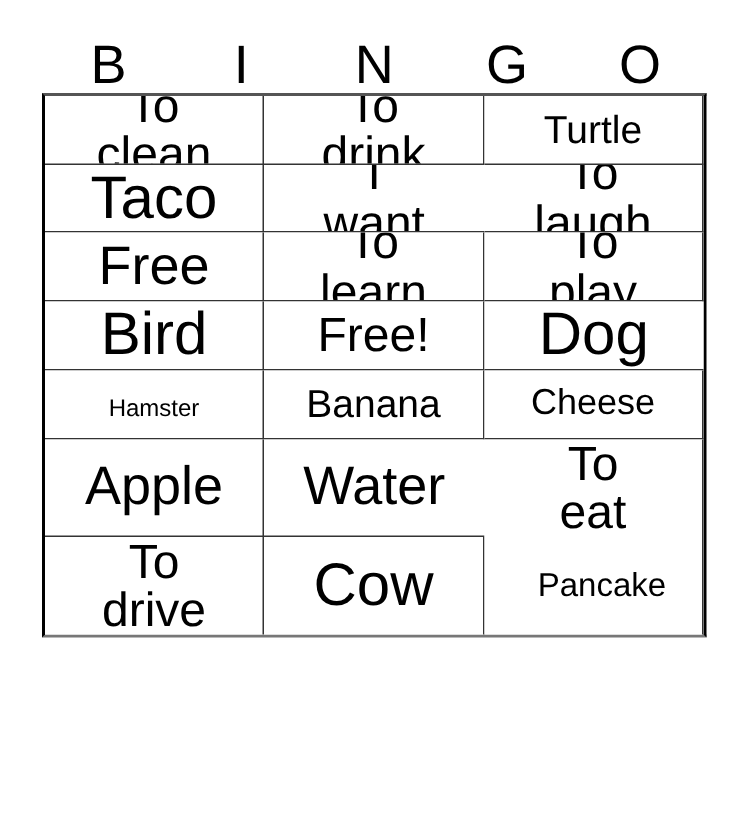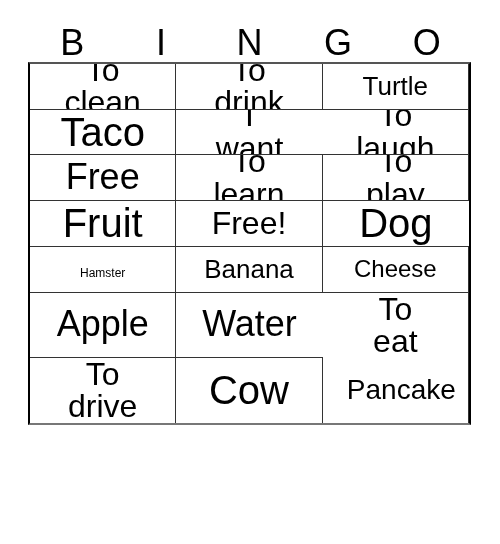--- a/index.html
+++ b/index.html
@@ -81,22 +81,22 @@
     display: block;
     width: 100%;
     line-height: 1.02;
     font-weight: 400;
     color: #000000;
     white-space: pre-line;
     word-break: normal;
   }
 
   
-  .fs-xs   { font-size: 12px; margin-top: 8px; }
-  .fs-s    { font-size: 28px; margin-left: 12px; }
+  .fs-xs   { font-size: 16px; margin-top: 8px; }
+  .fs-s    { font-size: 22px; margin-left: 12px; }
   .fs-sm   { font-size: 24px; }
   .fs-md   { font-size: 26px; }
   .fs-lg   { font-size: 32px; }
   .fs-xl   { font-size: 36px; }
   .fs-xxl  { font-size: 40px; }
 </style>
 </head>
 <body>
 
 <div id="card">
@@ -140,21 +140,21 @@
     <div class="cell">
         <span class="cell-text fs-lg">To
 learn</span>
       </div>
 
     <div class="cell">
         <span class="cell-text fs-lg">To
 play</span>
       </div>
     <div class="cell">
-        <span class="cell-text fs-xxl">Fruit</span>
+        <span class="cell-text fs-xxl">Bird</span>
       </div>
     <div class="cell">
         <span class="cell-text fs-lg">Free!</span>
       </div>
     <div class="cell col-last">
         <span class="cell-text fs-xxl">Dog</span>
       </div>
 
     <div class="cell">
         <span class="cell-text fs-xs">Hamster</span>

